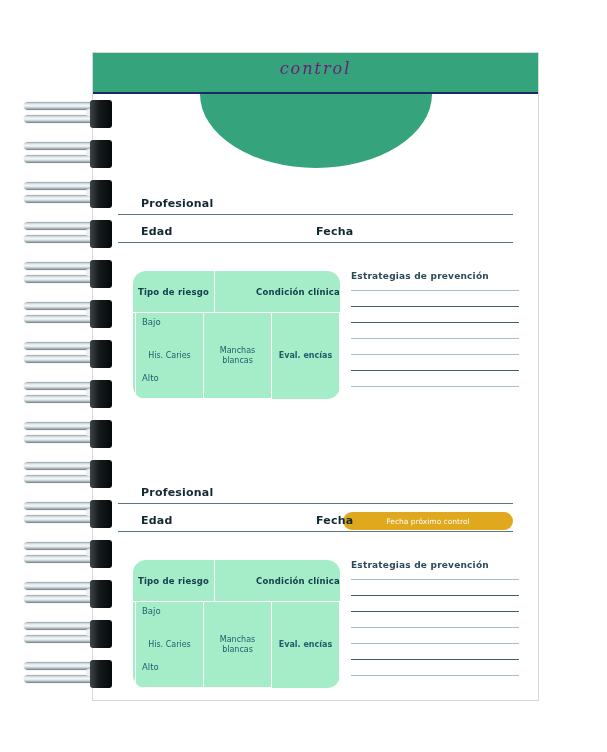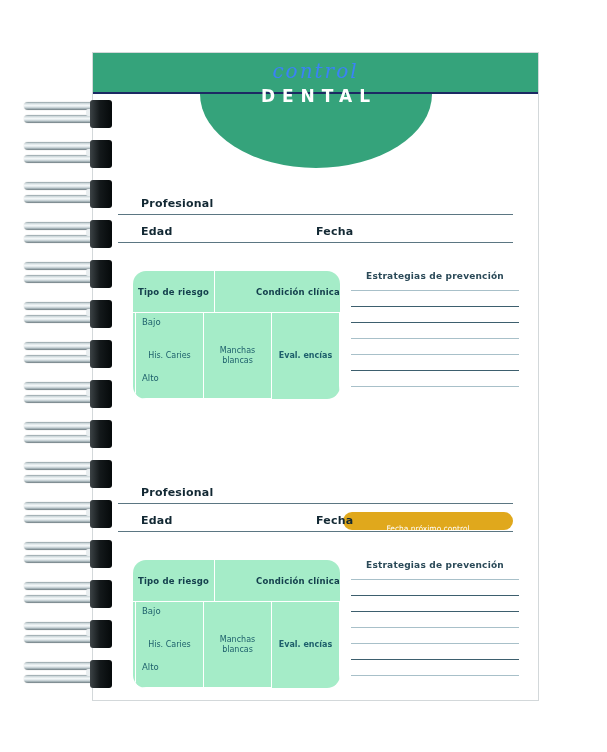--- a/index.html
+++ b/index.html
@@ -93,22 +93,22 @@
     width: 100%;
     text-align: center;
     z-index: 3;
     pointer-events: none;
   }
   .title-script {
     display: block;
     margin-top: 6px;
     font-family: "DejaVu Serif", serif;
     font-style: italic;
-    font-size: 20px;
-    color: #3b82f6;
+    font-size: 16px;
+    color: #701a75;
     letter-spacing: 2px;
   }
   .title-block {
     display: block;
     margin-top: 3px;
     font-family: "DejaVu Sans", sans-serif;
     font-weight: bold;
     font-size: 17px;
     color: #ffffff;
     letter-spacing: 7px;
@@ -205,21 +205,20 @@
     color: #1d5f6b;
     line-height: 1.15;
     padding: 0 2px;
   }
   .rt-cond .blank { flex: 1; }
 
   .prevention {
     position: absolute;
     left: 258px; top: 0;
     right: 19px;
-    text-align: center;
   }
   .prev-title {
     font-size: 9px;
     font-weight: bold;
     color: #2b4a58;
     letter-spacing: 0.2px;
     margin-bottom: 9px;
   }
   .prev-line { height: 0; margin-bottom: 15px; }
   .prev-line.light { border-bottom: 1px solid #a8c0c9; }
@@ -238,21 +237,21 @@
     height: 18px;
     line-height: 18px;
     border-radius: 9px;
     background: #e0a81c;
     border: none;
     color: #ffffff;
     font-family: "DejaVu Sans", sans-serif;
     font-size: 7.5px;
     text-align: center;
     cursor: pointer;
-    padding: 8px;
+    padding: 1px;
   }
 </style>
 </head>
 <body>
 
 <div id="spiral">
     <div class="ring" style="top: 100px;">
       <div class="wire top"></div>
       <div class="wire bot"></div>
       <div class="clamp-notch"></div>
@@ -343,21 +342,20 @@
       <div class="clamp"></div>
     </div>
   </div>
 
 <div id="page">
 
   <div class="header-band"></div>
   <div class="header-lobe"></div>
   <div class="header-text">
     <span class="title-script">control</span>
-    <span class="title-block">DENTAL</span>
   </div>
 
   <div class="section" id="section-1">
 
     <div class="field-row">
       <span class="field-label l1">Profesional</span>
     </div>
 
     <div class="field-row second">
       <span class="field-label l1">Edad</span>

